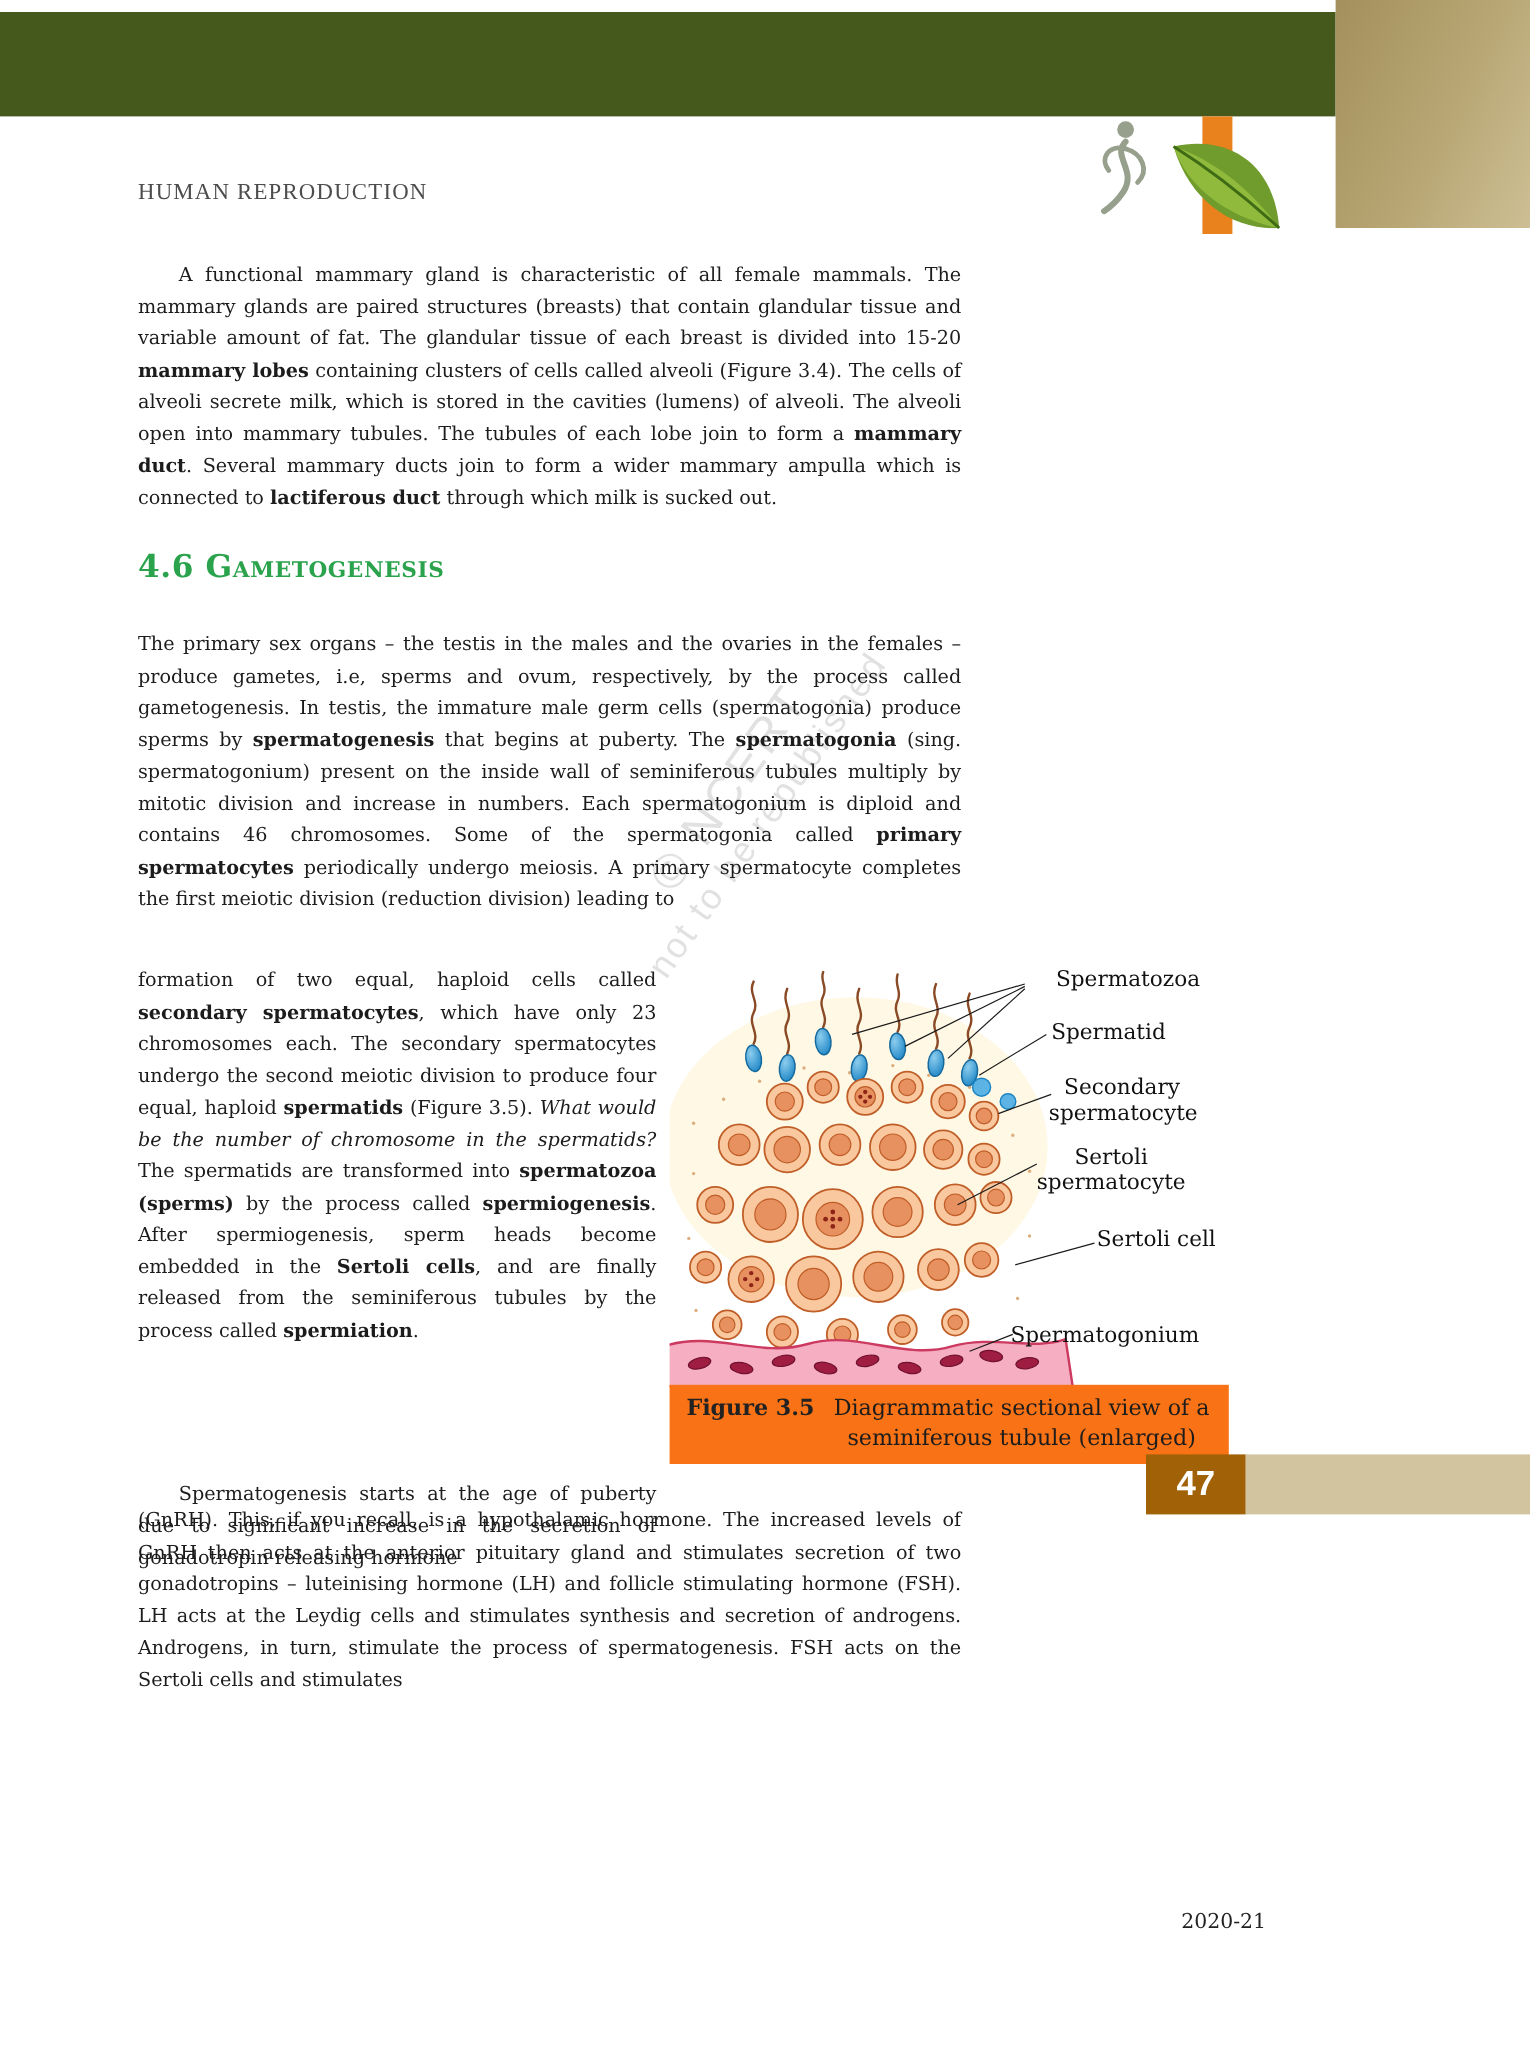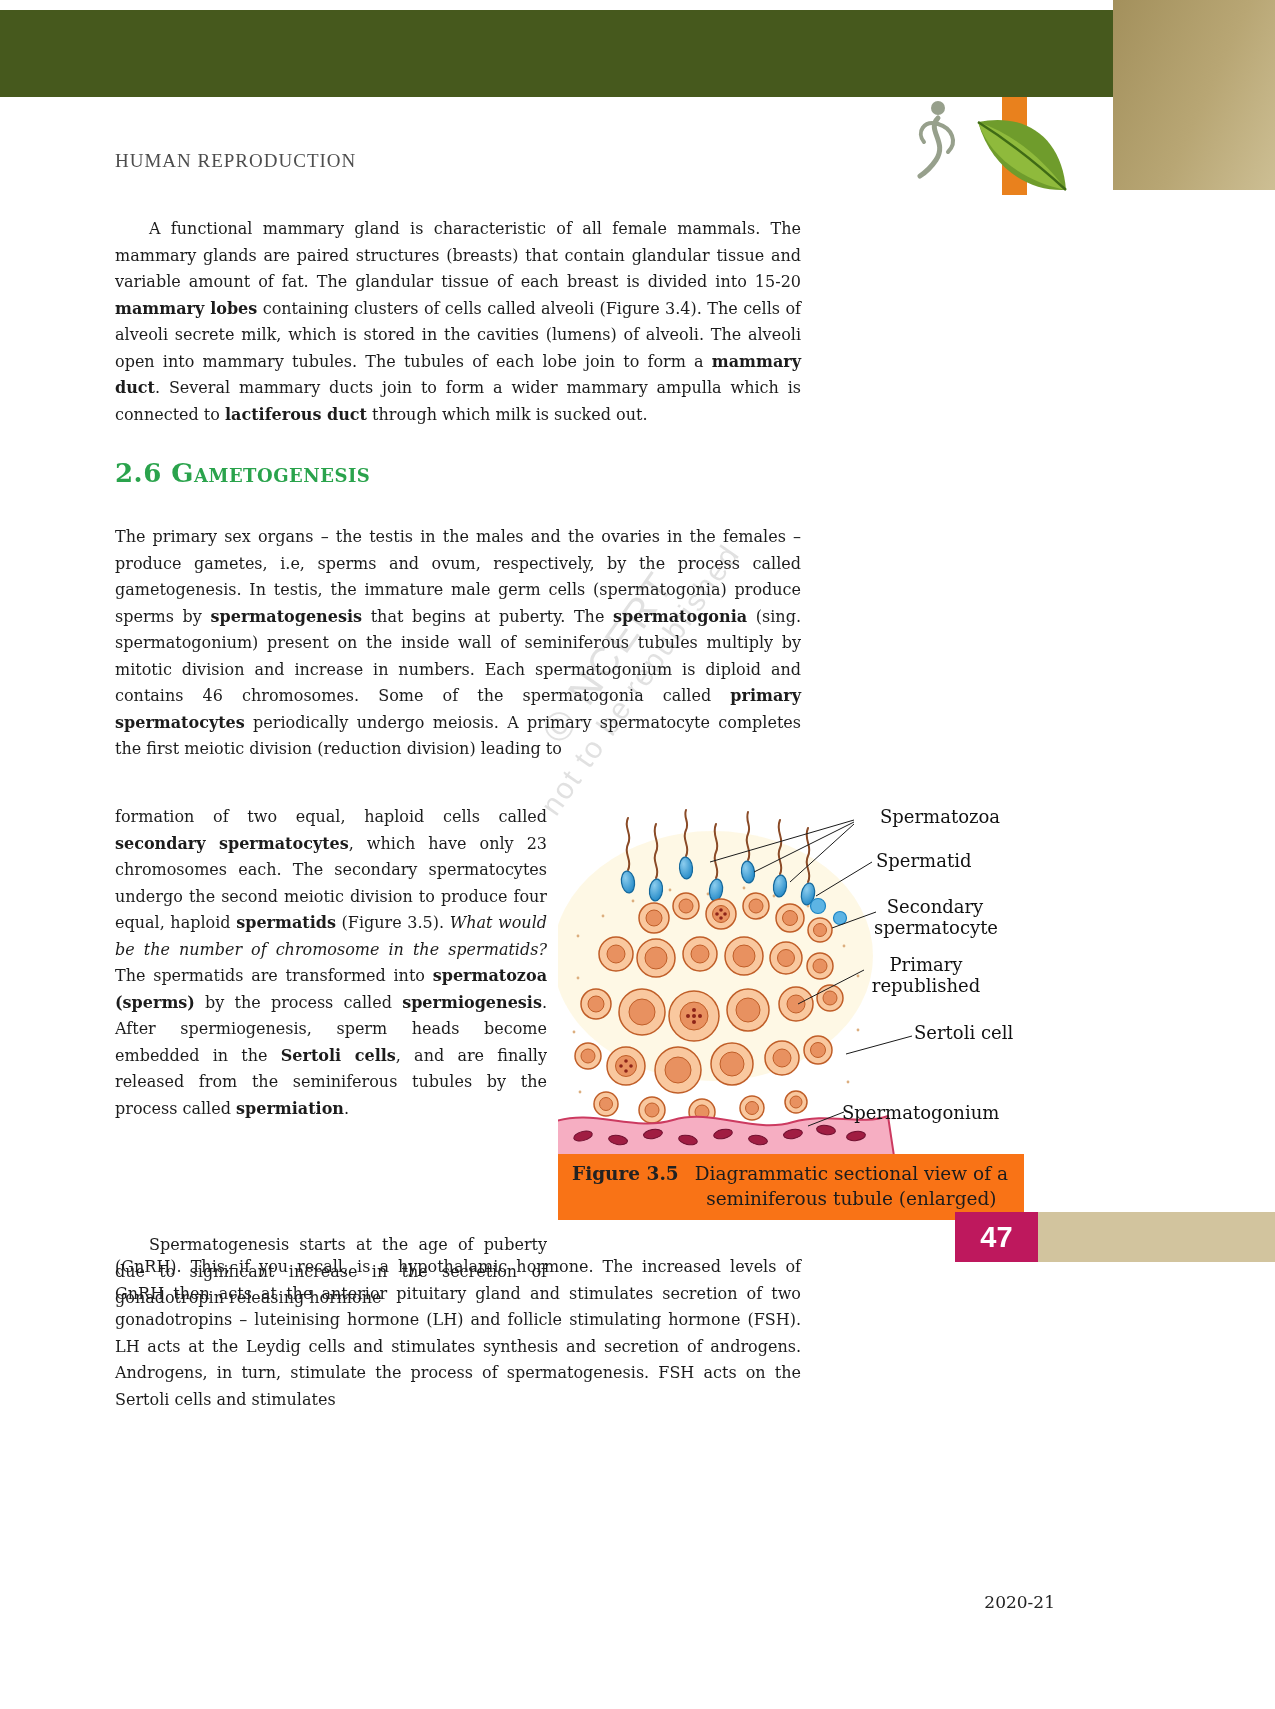--- a/index.html
+++ b/index.html
@@ -52,21 +52,21 @@
   .fig-caption{
     position:absolute;left:558px;top:1154px;width:466px;min-height:58px;
     background:#f97316;box-sizing:border-box;padding:7px 12px 9px 14px;
     display:flex;align-items:flex-start;font-size:18.5px;line-height:25px;
   }
   .fig-caption .cap-label{font-weight:bold;white-space:nowrap;margin-right:12px;color:#222;}
   .fig-caption .cap-text{flex:1;text-align:center;color:#1c1c1c;}
 
   
   .page-badge{
-    position:absolute;left:955px;top:1212px;width:83px;height:50px;background:#be185d;
+    position:absolute;left:955px;top:1212px;width:83px;height:50px;background:#a16207;
     color:#ffffff;font-family:"Liberation Sans", sans-serif;font-size:29px;font-weight:bold;
     display:flex;align-items:center;justify-content:center;
   }
   .page-band{position:absolute;left:1038px;top:1212px;width:237px;height:50px;background:#d2c49e;}
 
   
   .footer{position:absolute;left:115px;top:1592px;width:940px;text-align:right;font-size:17px;color:#222;}
 
   
   .watermark{
@@ -105,21 +105,21 @@
 <div class="running-head">HUMAN REPRODUCTION</div>
 
 <div class="watermark">
   <div class="w1">© NCERT</div>
   <div class="w2">not to be republished</div>
 </div>
 
 <p class="txt p1"><span>A functional mammary gland is characteristic of all female mammals. The mammary glands are paired structures (breasts) that contain glandular tissue and variable amount of fat. The glandular tissue of each breast is divided into 15-20 </span><span class="b">mammary lobes</span><span> containing clusters of cells called alveoli (Figure 3.4). The cells of alveoli secrete milk, which is stored in the cavities (lumens) of alveoli. The alveoli open into mammary tubules. The tubules of each lobe join to form a </span><span class="b">mammary duct</span><span>. Several mammary ducts join to form a wider mammary ampulla which is connected to </span><span class="b">lactiferous duct</span><span> through which milk is sucked out.</span></p>
 
 <div class="section-heading">
-  <span>2.6</span>
+  <span>4.6</span>
   <span class="word">Gametogenesis</span>
 </div>
 
 <p class="txt p2w"><span>The primary sex organs – the testis in the males and the ovaries in the females – produce gametes, i.e, sperms and ovum, respectively, by the process called gametogenesis. In testis, the immature male germ cells (spermatogonia) produce sperms by </span><span class="b">spermatogenesis</span><span> that begins at puberty.  The </span><span class="b">spermatogonia</span><span> (sing. spermatogonium) present on the inside wall of seminiferous tubules multiply by mitotic division and increase in numbers. Each spermatogonium is diploid and contains 46 chromosomes. Some of the spermatogonia called </span><span class="b">primary spermatocytes</span><span> periodically undergo meiosis. A primary spermatocyte completes the first meiotic division (reduction division) leading to</span></p>
 <p class="txt p2n"><span>formation of two equal,  haploid cells called </span><span class="b">secondary spermatocytes</span><span>, which have only 23 chromosomes each. The secondary spermatocytes undergo the second meiotic division to produce four equal, haploid </span><span class="b">spermatids</span><span> (Figure 3.5). </span><span class="i">What would be the number of chromosome in the spermatids?</span><span> The spermatids are transformed into </span><span class="b">spermatozoa (sperms)</span><span> by the process called </span><span class="b">spermiogenesis</span><span>. After spermiogenesis, sperm heads become embedded in the </span><span class="b">Sertoli cells</span><span>, and are finally released from the seminiferous tubules by the process called </span><span class="b">spermiation</span><span>.</span></p>
 <p class="txt p3n"><span>Spermatogenesis starts at the age of puberty due to significant increase in the secretion of gonadotropin releasing hormone</span></p>
 <p class="txt p3w"><span>(GnRH). This, if you recall, is a hypothalamic hormone. The increased levels of GnRH then acts at the anterior pituitary gland and stimulates secretion of two gonadotropins – luteinising hormone (LH) and follicle stimulating hormone (FSH).  LH acts at the Leydig cells and stimulates synthesis and secretion of androgens. Androgens, in turn, stimulate the process of spermatogenesis. FSH acts on the Sertoli cells and stimulates</span></p>
 
 <div class="figure">
   <svg width="464" height="350" viewBox="0 0 464 350">
@@ -275,21 +275,21 @@
       <line x1="318" y1="106" x2="274" y2="122"></line>
       <line x1="306" y1="164" x2="240" y2="198"></line>
       <line x1="354" y1="230" x2="288" y2="248"></line>
       <line x1="286" y1="306" x2="250" y2="320"></line>
     </g>
   </svg>
 
   <div class="fig-label lab-spermatozoa">Spermatozoa</div>
   <div class="fig-label lab-spermatid">Spermatid</div>
   <div class="fig-label lab-secondary">Secondary spermatocyte</div>
-  <div class="fig-label lab-primary">Primary republished</div>
+  <div class="fig-label lab-primary">Sertoli spermatocyte</div>
   <div class="fig-label lab-sertoli">Sertoli cell</div>
   <div class="fig-label lab-spermatogonium">Spermatogonium</div>
 </div>
 
 <div class="fig-caption">
   <span class="cap-label">Figure 3.5</span>
   <span class="cap-text">Diagrammatic sectional view of a seminiferous tubule (enlarged)</span>
 </div>
 
 <div class="page-band"></div>

